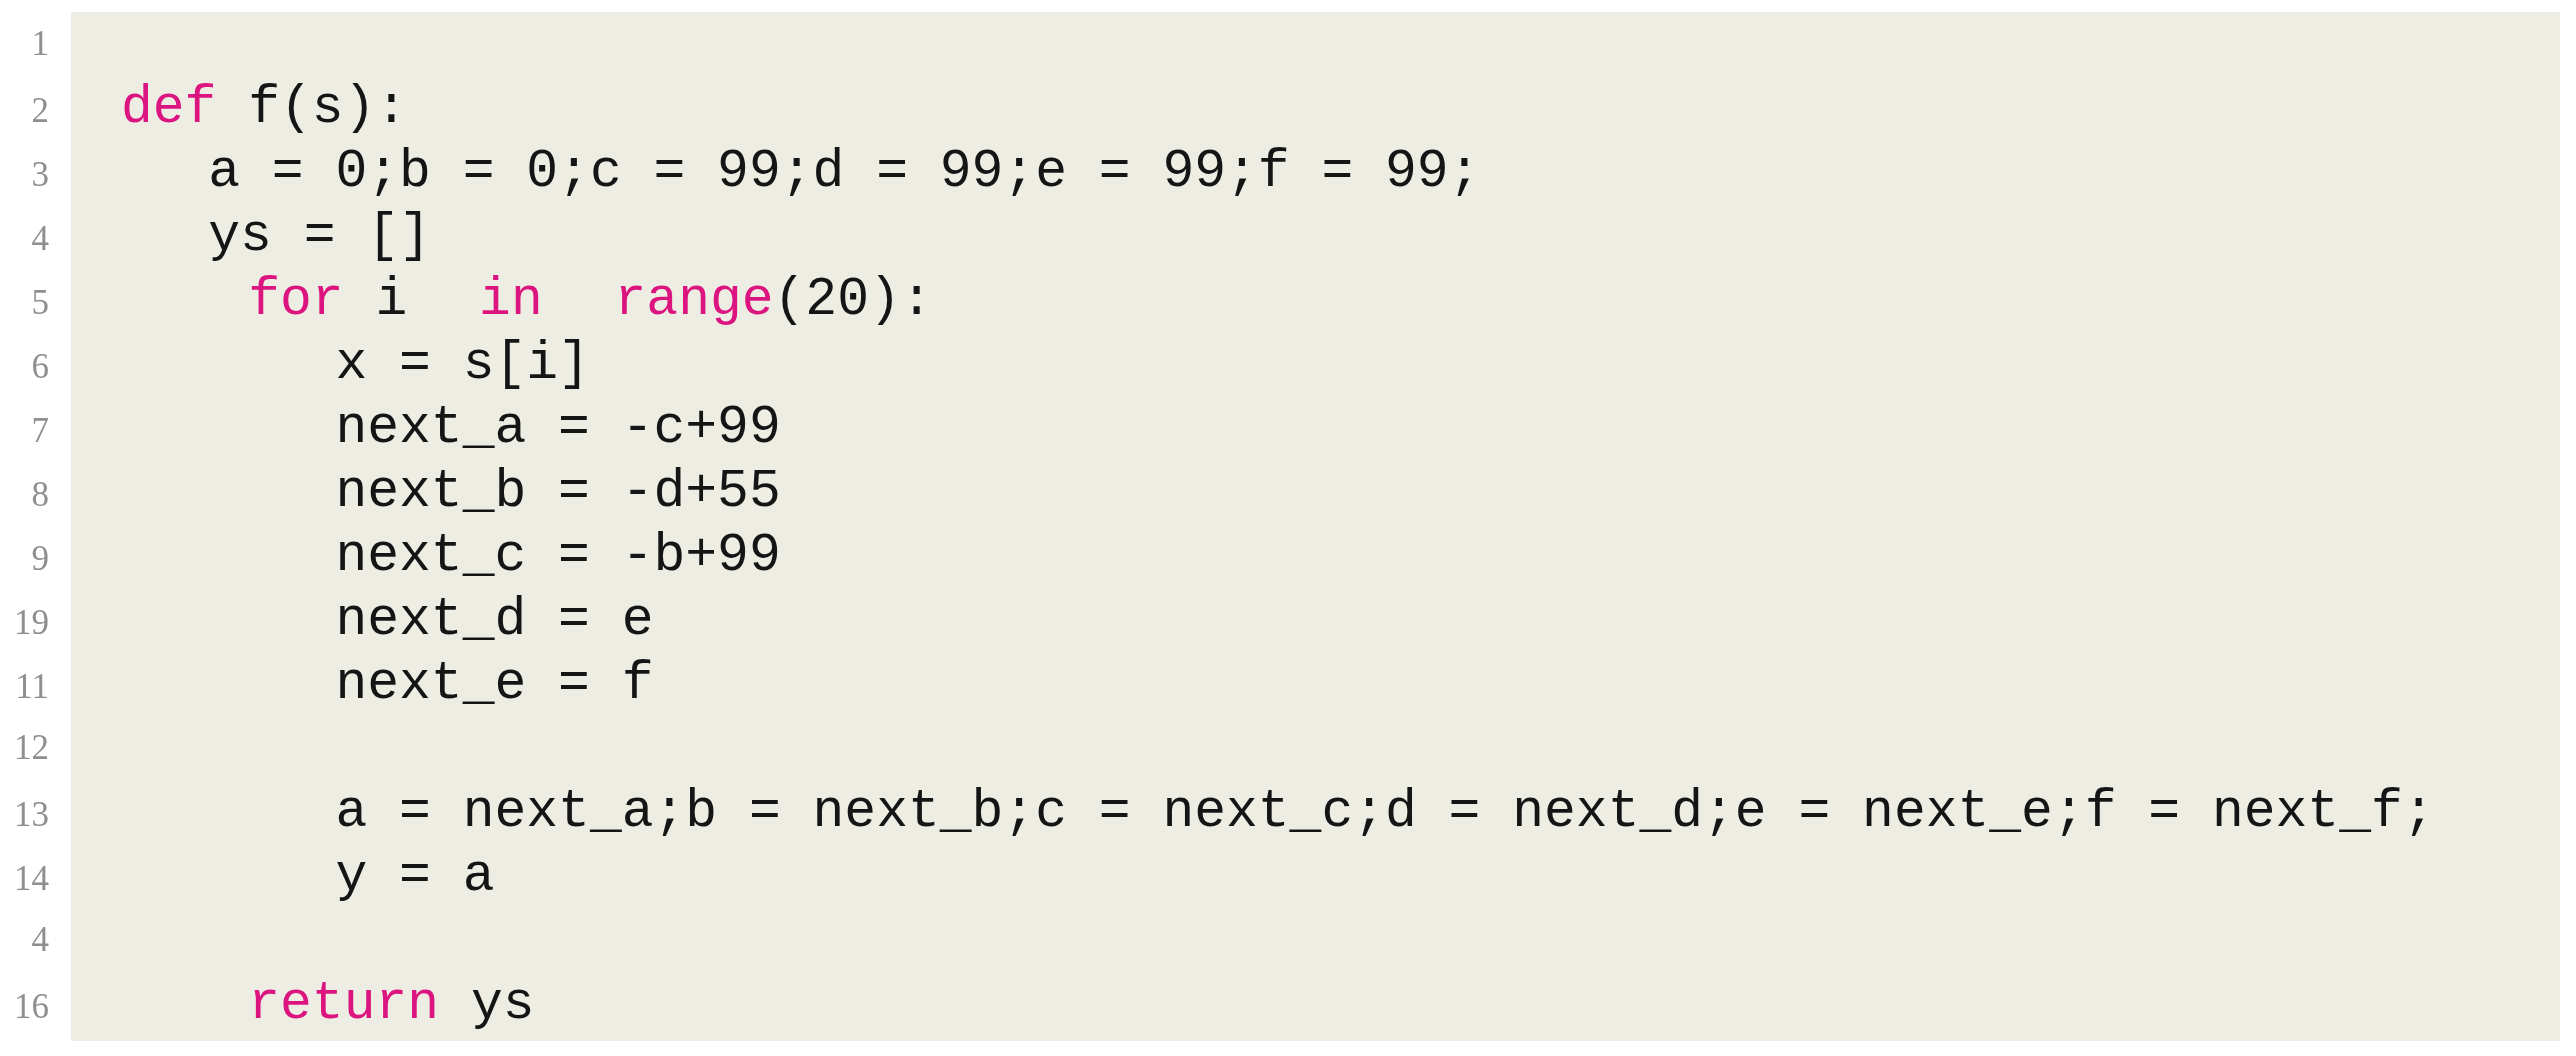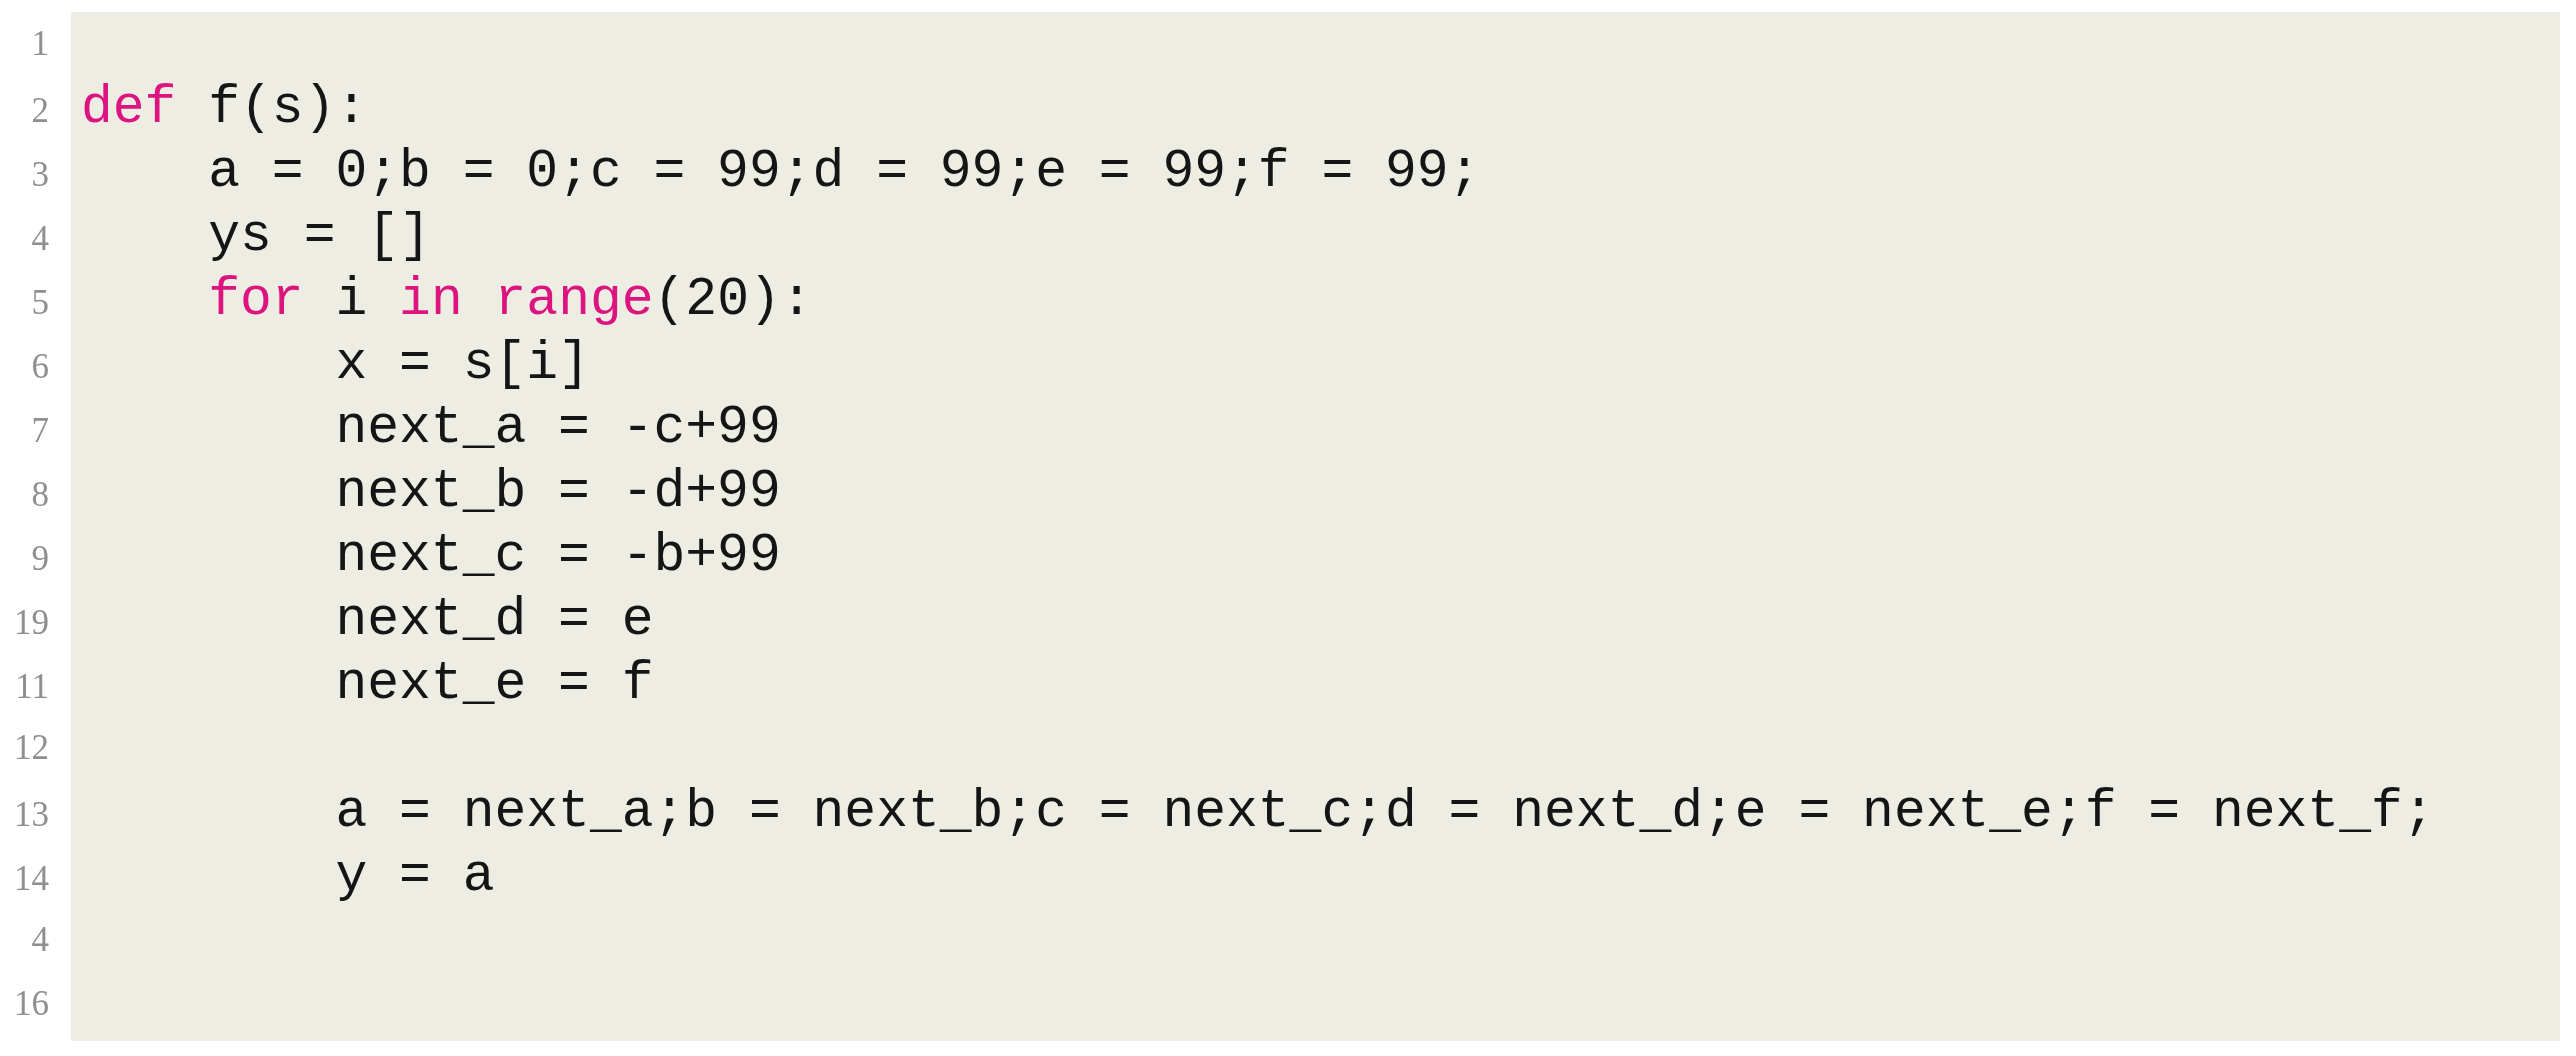--- a/index.html
+++ b/index.html
@@ -46,21 +46,21 @@
     color: var(--ln);
   }
   .code {
     padding-left: 32px;
     font-family: "Liberation Mono", "DejaVu Sans Mono", monospace;
     font-size: 53px;
     line-height: 64px;
     color: var(--txt);
     white-space: pre;
   }
-  .kw { color: var(--kw); }
+  .kw { color: var(--kw); margin-left: 40px; }
 </style>
 </head>
 <body>
 
 <div class="page">
   <div class="code-bg"></div>
   <div class="rows" id="rows">
       <div class="row">
         <span class="ln">1</span>
         <span class="code"></span>
@@ -84,21 +84,21 @@
       <div class="row">
         <span class="ln">6</span>
         <span class="code"><span>        x = s[i]</span></span>
       </div>
       <div class="row">
         <span class="ln">7</span>
         <span class="code"><span>        next_a = -c+99</span></span>
       </div>
       <div class="row">
         <span class="ln">8</span>
-        <span class="code"><span>        next_b = -d+99</span></span>
+        <span class="code"><span>        next_b = -d+55</span></span>
       </div>
       <div class="row">
         <span class="ln">9</span>
         <span class="code"><span>        next_c = -b+99</span></span>
       </div>
       <div class="row">
         <span class="ln">19</span>
         <span class="code"><span>        next_d = e</span></span>
       </div>
       <div class="row">
@@ -114,16 +114,17 @@
       </div>
       <div class="row">
         <span class="ln">14</span>
         <span class="code"><span>        y = a</span></span>
       </div>
       <div class="row">
         <span class="ln">4</span>
       </div>
       <div class="row">
         <span class="ln">16</span>
+        <span class="code"><span>    </span><span class="kw">return</span><span> ys</span></span>
       </div>
     </div>
 </div>
 
 
 </body></html>

